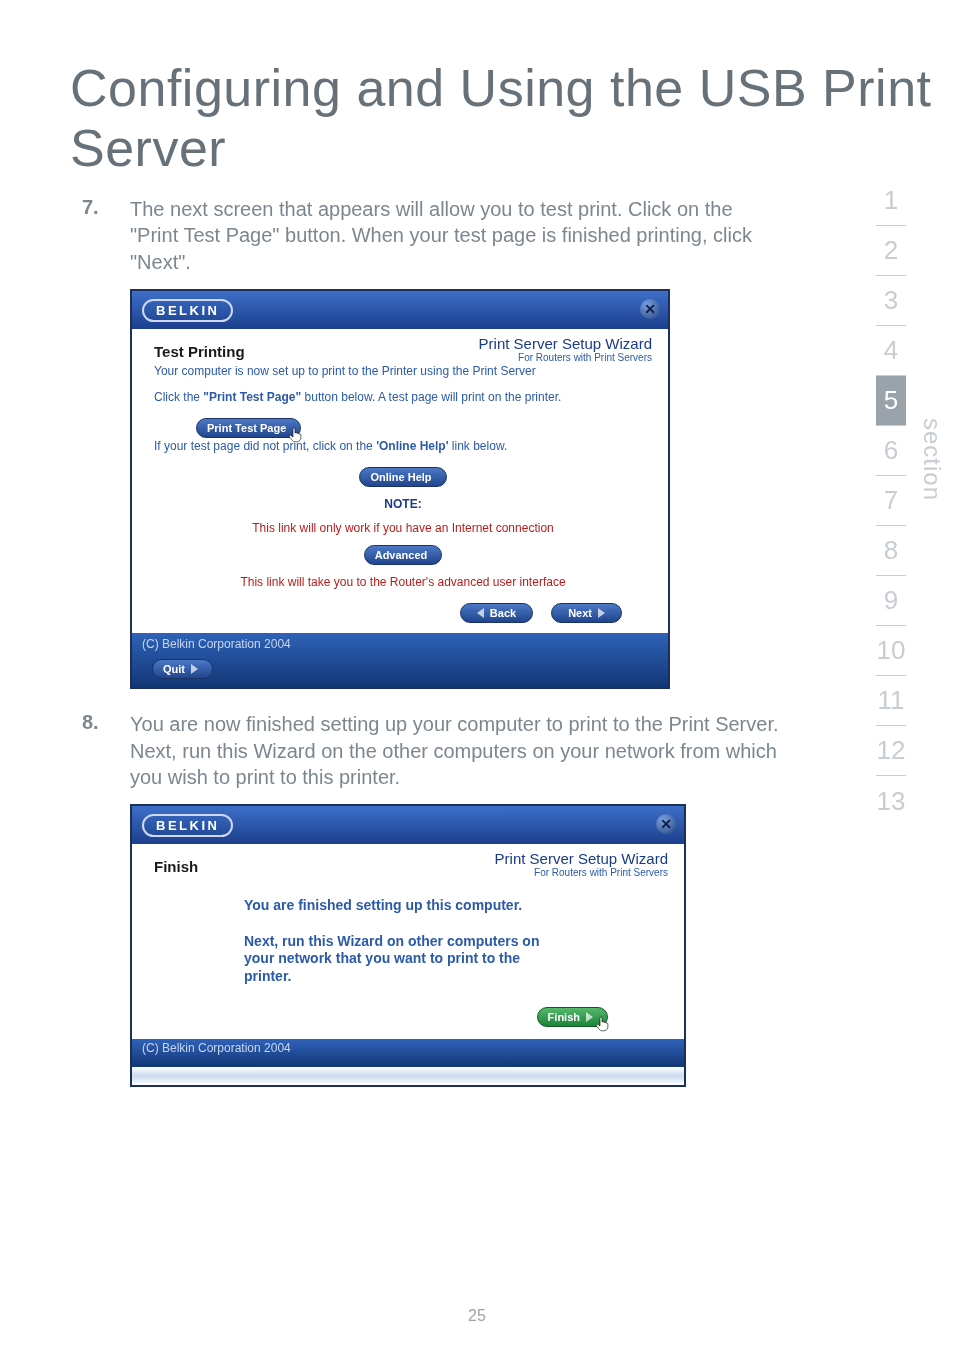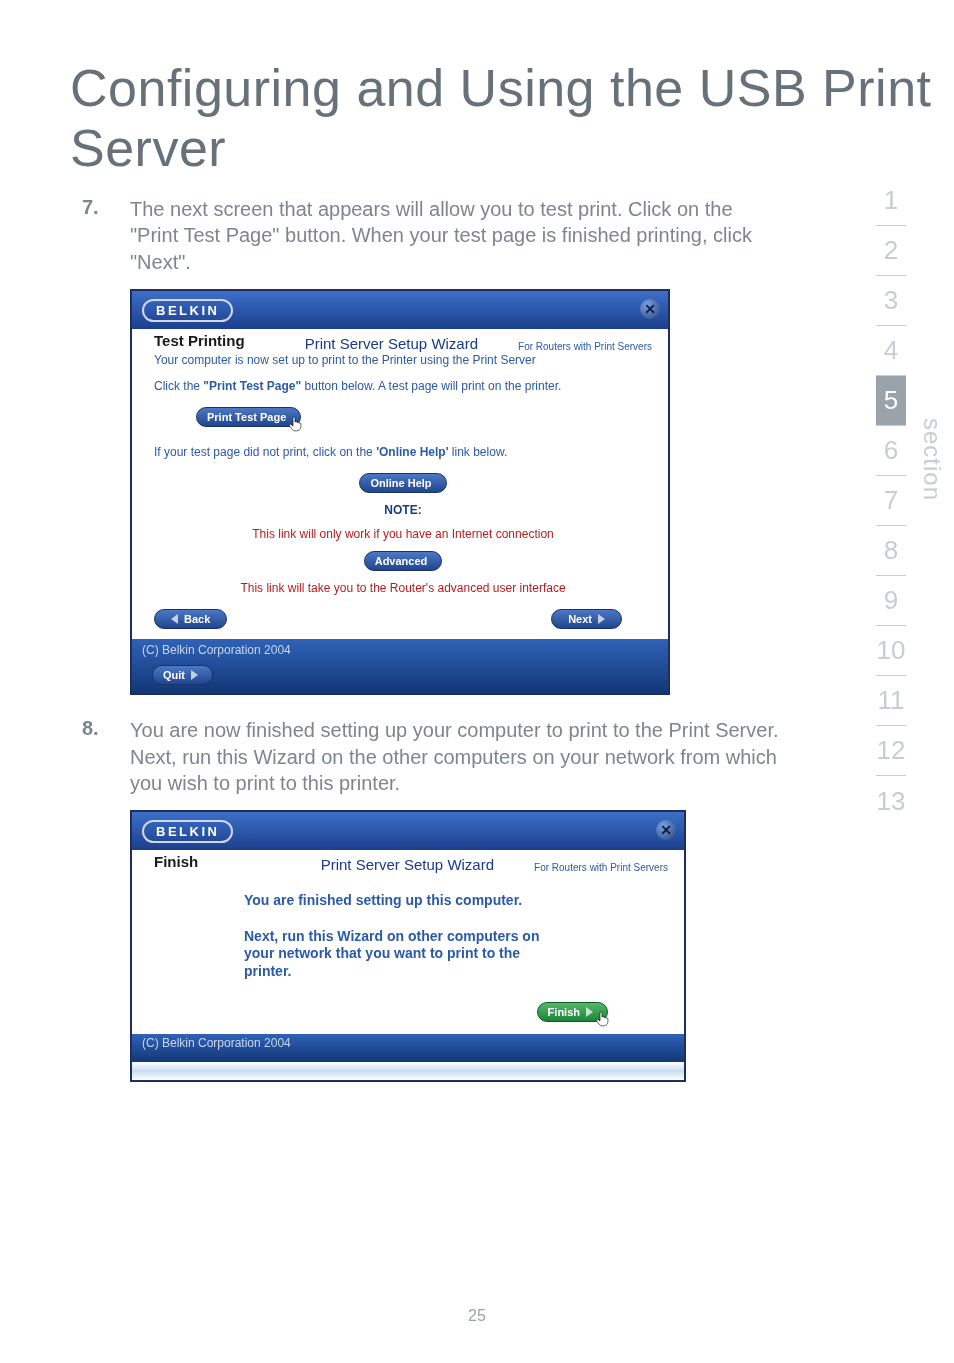--- a/index.html
+++ b/index.html
@@ -82,24 +82,23 @@
     font-weight: bold;
     font-size: 14px;
   }
   .ss-body {
     padding: 6px 16px 6px 22px;
     background: #ffffff;
   }
   .wiz-title-row {
     display: flex;
     justify-content: flex-end;
-    flex-direction: row;
+    flex-direction: column;
     align-items: flex-end;
     margin-bottom: 2px;
-    gap: 40px;
   }
   .wiz-title {
     font-size: 15px;
     color: #1a3a8a;
   }
   .wiz-sub {
     font-size: 10px;
     color: #2b5aa8;
   }
   .section-title {
@@ -155,21 +154,21 @@
     align-items: center;
     gap: 10px;
     margin: 10px 0;
     font-size: 12px;
     flex-direction: column;
   }
   .help-row .note-lbl { color: #1a3a8a; font-weight: bold; }
   .help-row .note-txt { color: #b91c1c; }
   .nav-row {
     display: flex;
-    justify-content: space-between;
+    justify-content: flex-end;
     gap: 18px;
     margin-top: 14px;
     margin-bottom: 4px;
     padding-right: 30px;
   }
   .nav-row .pill-btn { padding: 3px 16px; }
   .pill-btn .arrow-l {
     margin-right: 6px;
     border-right: 7px solid rgba(255,255,255,0.7);
     border-top: 5px solid transparent;
@@ -283,21 +282,21 @@
     <div class="ss-body">
       <div class="wiz-title-row">
         <div class="wiz-title">Print Server Setup Wizard</div>
         <div class="wiz-sub">For Routers with Print Servers</div>
       </div>
       <div class="section-title">Test Printing</div>
       <div class="blue-line">Your computer is now set up to print to the Printer using the Print Server</div>
       <div class="instr">
         <span>Click the </span><b>"Print Test Page"</b><span> button below. A test page will print on the printer.</span>
       </div>
-      <div style="margin-bottom:18px;padding-left:42px;">
+      <div style="margin-bottom:1px;padding-left:42px;">
         <span class="pill-btn">
           <span>Print Test Page</span>
           <svg class="cursor-hand" viewBox="0 0 16 16">
               <path fill="#fff" stroke="#000" stroke-width="0.6" d="M6 1c.6 0 1 .4 1 1v4l1-.5c.5-.2 1 .1 1 .7v.3l1-.3c.5-.2 1 .2 1 .7v.3l1-.2c.5-.1.9.3.9.8v3c0 2-1.6 4-4.4 4H7c-1.3 0-2-.6-2.8-1.6L1.5 10c-.4-.6-.2-1.3.4-1.6.5-.2 1-.1 1.4.3L5 10V2c0-.6.4-1 1-1z"></path>
             </svg>
         </span>
       </div>
       <div class="instr">
         <span>If your test page did not print, click on the </span><b>'Online Help'</b><span> link below.</span>
       </div>

